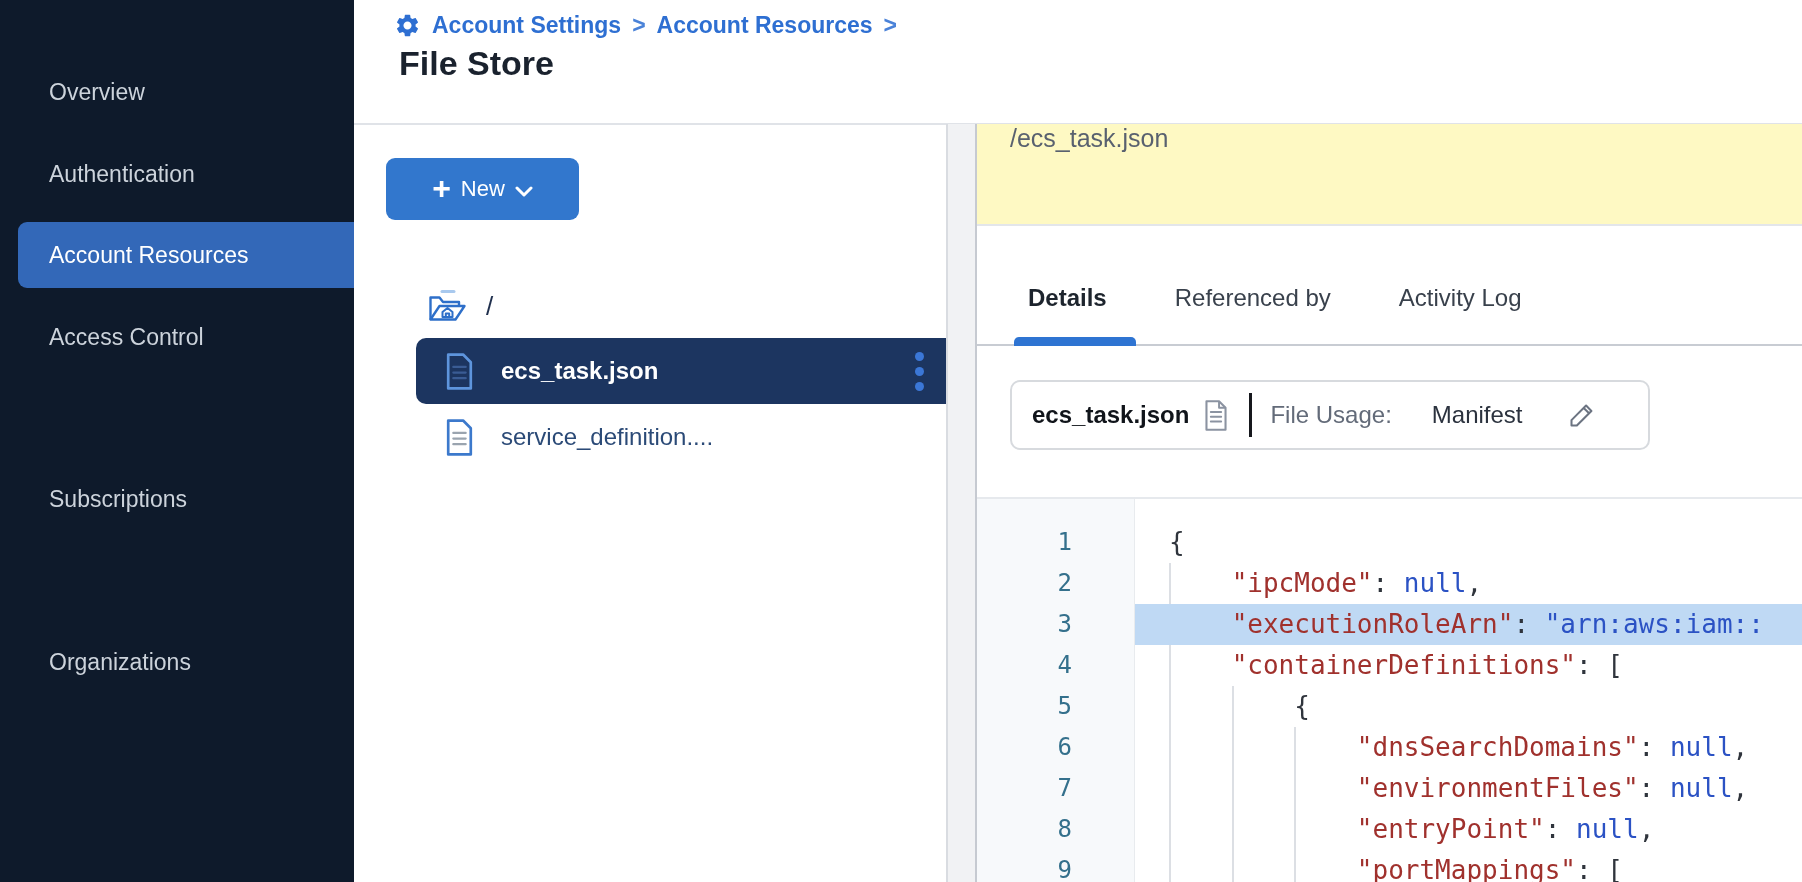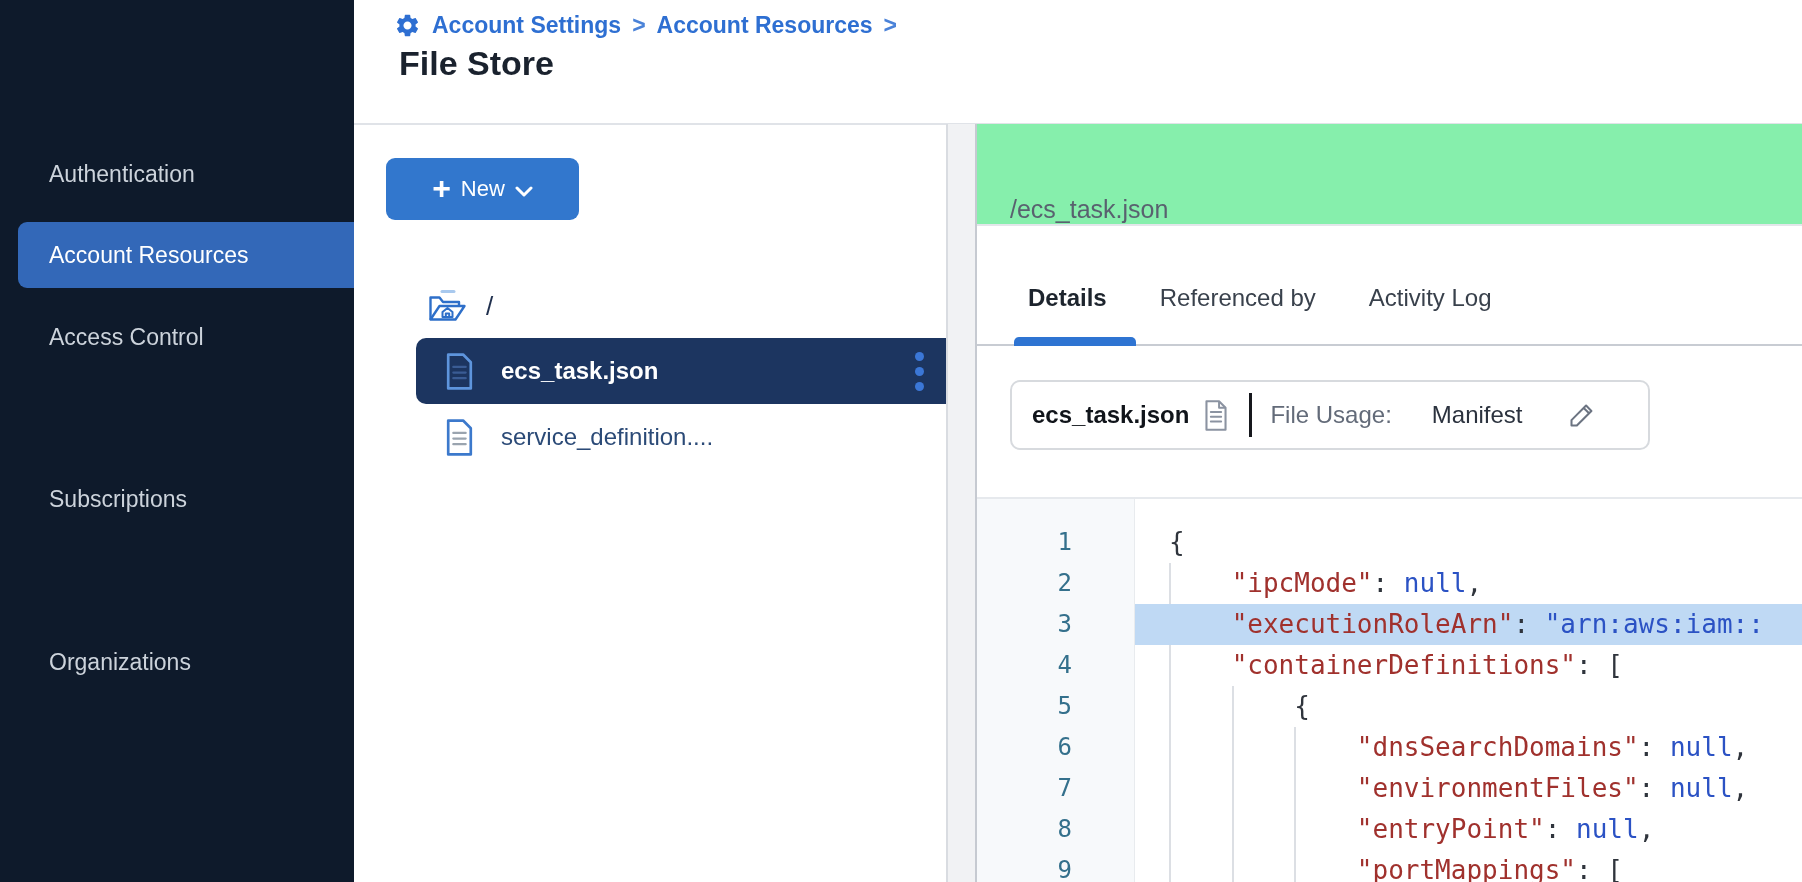--- a/index.html
+++ b/index.html
@@ -37,25 +37,25 @@
   .file-row.plain .file-name{color:#2b4a77;font-weight:500;}
   .kebab{margin-left:auto;margin-right:18px;display:flex;flex-direction:column;gap:6px;cursor:pointer;padding:4px;}
   .kebab i{width:9px;height:9px;border-radius:50%;background:#3b77d6;}
 
   
   .panel-gutter{position:absolute;left:946px;top:124px;width:31px;height:758px;background:#f1f2f4;
                 border-left:2px solid #d9dce1;border-right:2px solid #c6cad1;box-sizing:border-box;}
 
   
   .detail{position:absolute;left:977px;top:124px;width:825px;height:758px;background:#fff;}
-  .path-band{position:absolute;left:0;top:0;width:825px;height:102px;background:#86efac;
-             border-bottom:2px solid #e3e6ea;box-sizing:border-box;display:flex;align-items:flex-end;}
+  .path-band{position:absolute;left:0;top:0;width:825px;height:102px;background:#fef9c3;
+             border-bottom:2px solid #e3e6ea;box-sizing:border-box;display:flex;align-items:flex-start;}
   .path-text{margin-left:33px;font-size:25px;color:#59616f;}
   .tabs{position:absolute;left:0;top:102px;width:825px;height:120px;display:flex;align-items:flex-end;
-        padding-left:51px;gap:53px;box-sizing:border-box;border-bottom:2px solid #c8ccd3;}
+        padding-left:51px;gap:68px;box-sizing:border-box;border-bottom:2px solid #c8ccd3;}
   .tab{font-size:24px;color:#39414c;padding-bottom:32px;cursor:pointer;white-space:nowrap;}
   .tab.active{font-weight:700;color:#1d242d;}
   .tab-pill{position:absolute;left:37px;top:213px;width:122px;height:9px;background:#2e74d2;
             border-radius:5px 5px 0 0;}
   .file-card{position:absolute;left:33px;top:256px;width:640px;height:70px;border:2px solid #d7dade;
              border-radius:10px;box-sizing:border-box;display:flex;align-items:center;padding:0 20px;}
   .card-name{font-size:24px;font-weight:700;color:#10141a;}
   .card-doc{margin-left:14px;}
   .card-bar{width:3px;height:44px;background:#16181d;margin-left:20px;}
   .usage-label{margin-left:18px;font-size:24px;color:#636b79;}
@@ -76,20 +76,23 @@
   .code-row.hl .cd{background:#bfd9f4;}
   .tk-k{color:#a0312d;}
   .tk-v{color:#2b52c4;}
   .tk-s{color:#2b52c4;}
   .tk-p{color:#2f343c;}
 </style>
 </head>
 <body>
 
 <aside class="sidebar">
+  <div class="side-item" style="top:59px">
+      <span>Overview</span>
+    </div>
   <div class="side-item" style="top:141px">
       <span>Authentication</span>
     </div>
   <div class="side-item sel" style="top:222px">
       <span>Account Resources</span>
     </div>
   <div class="side-item" style="top:304px">
       <span>Access Control</span>
     </div>
   <div class="side-item" style="top:466px">

